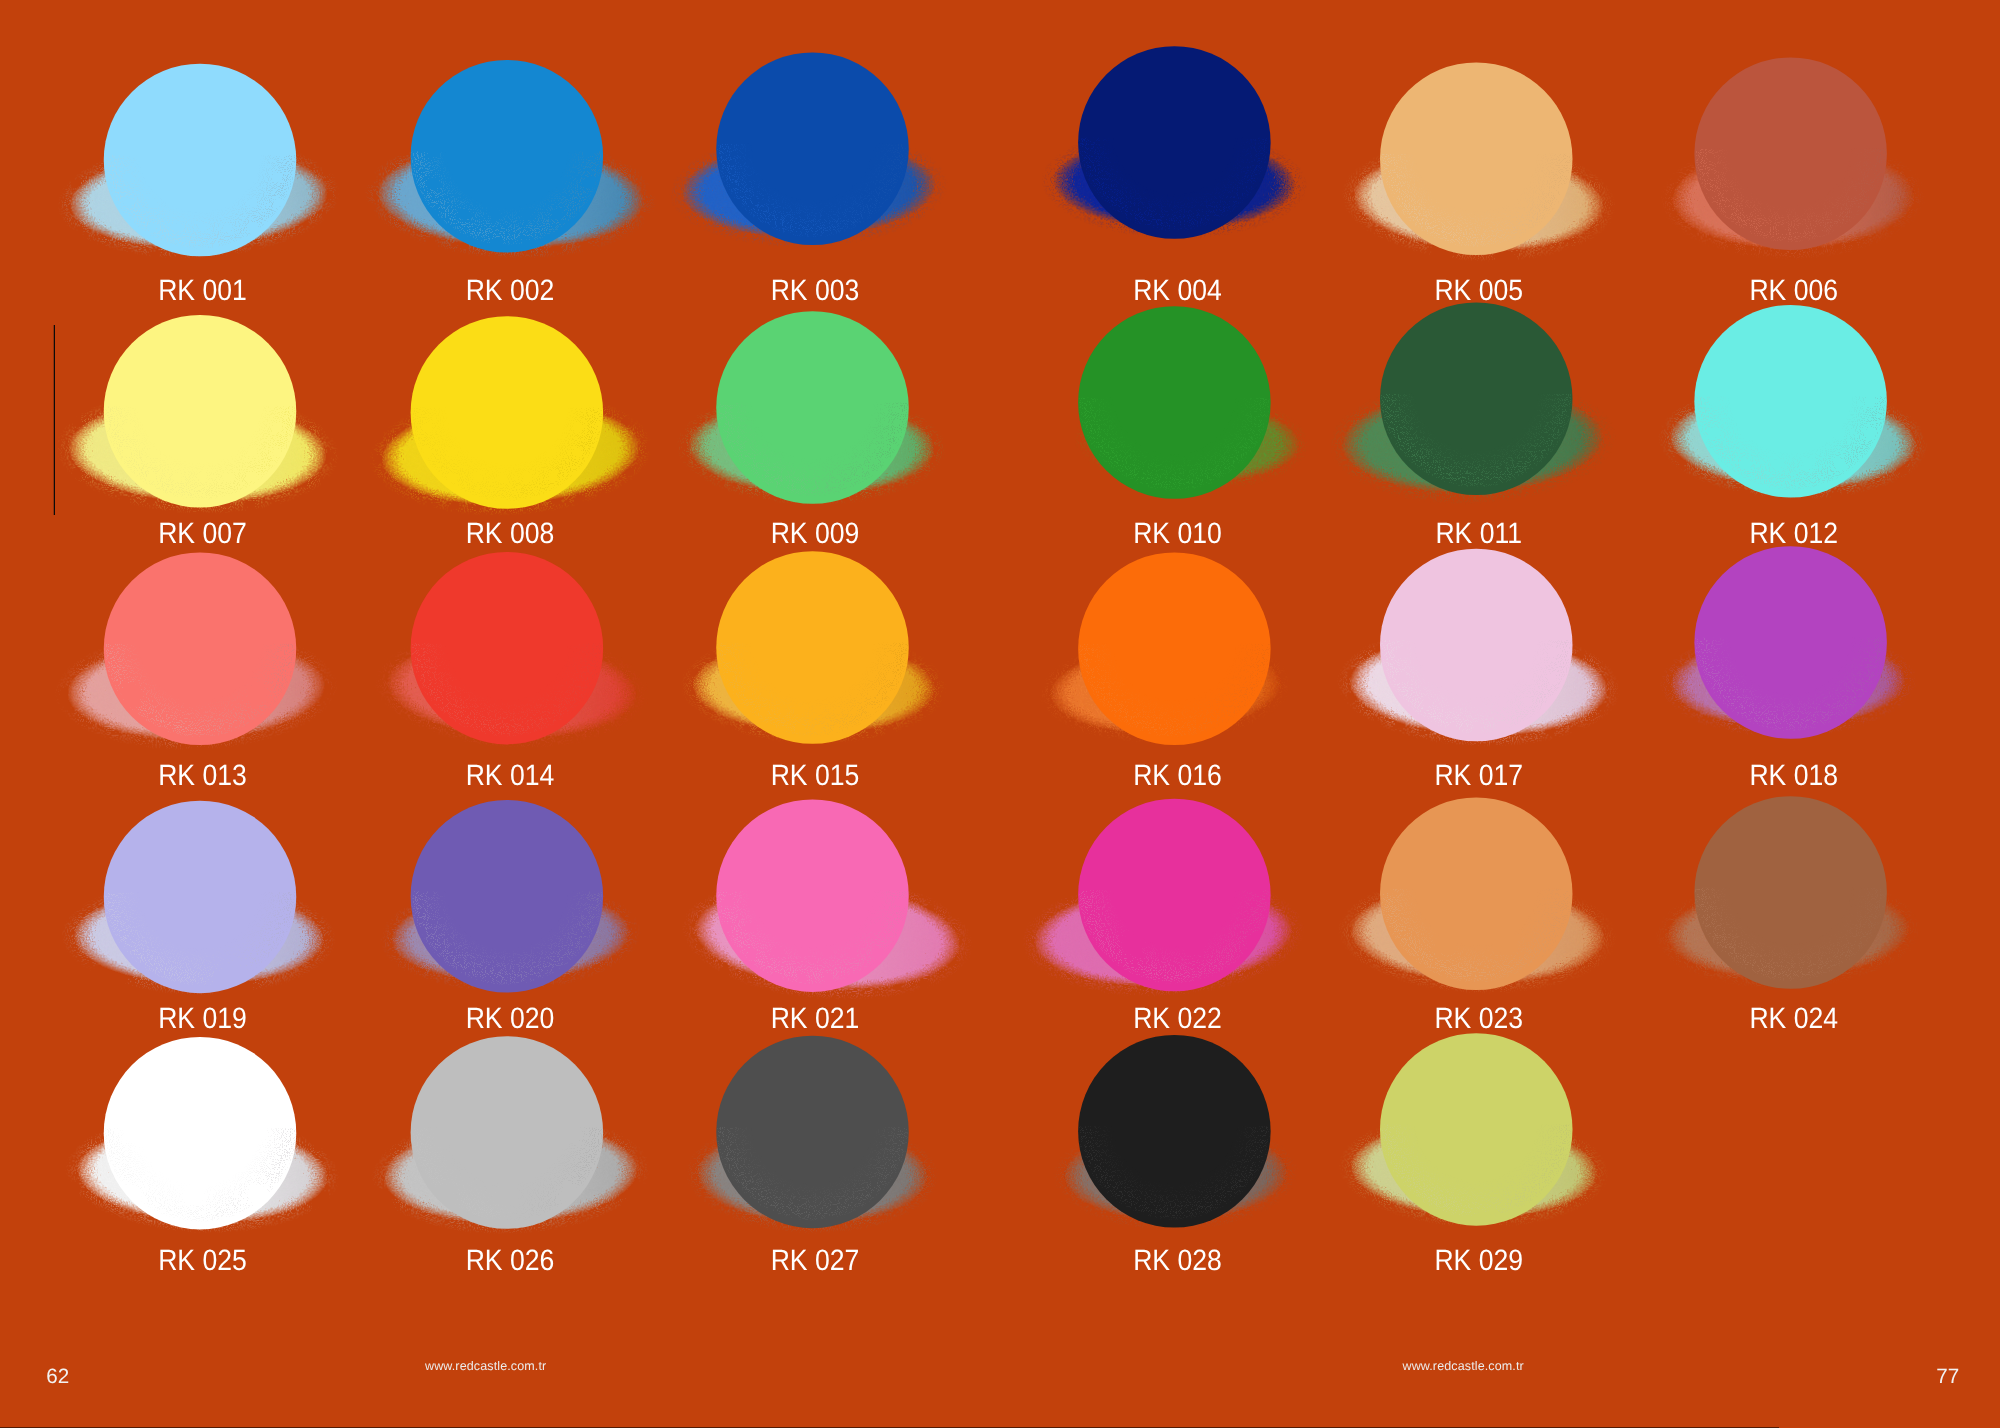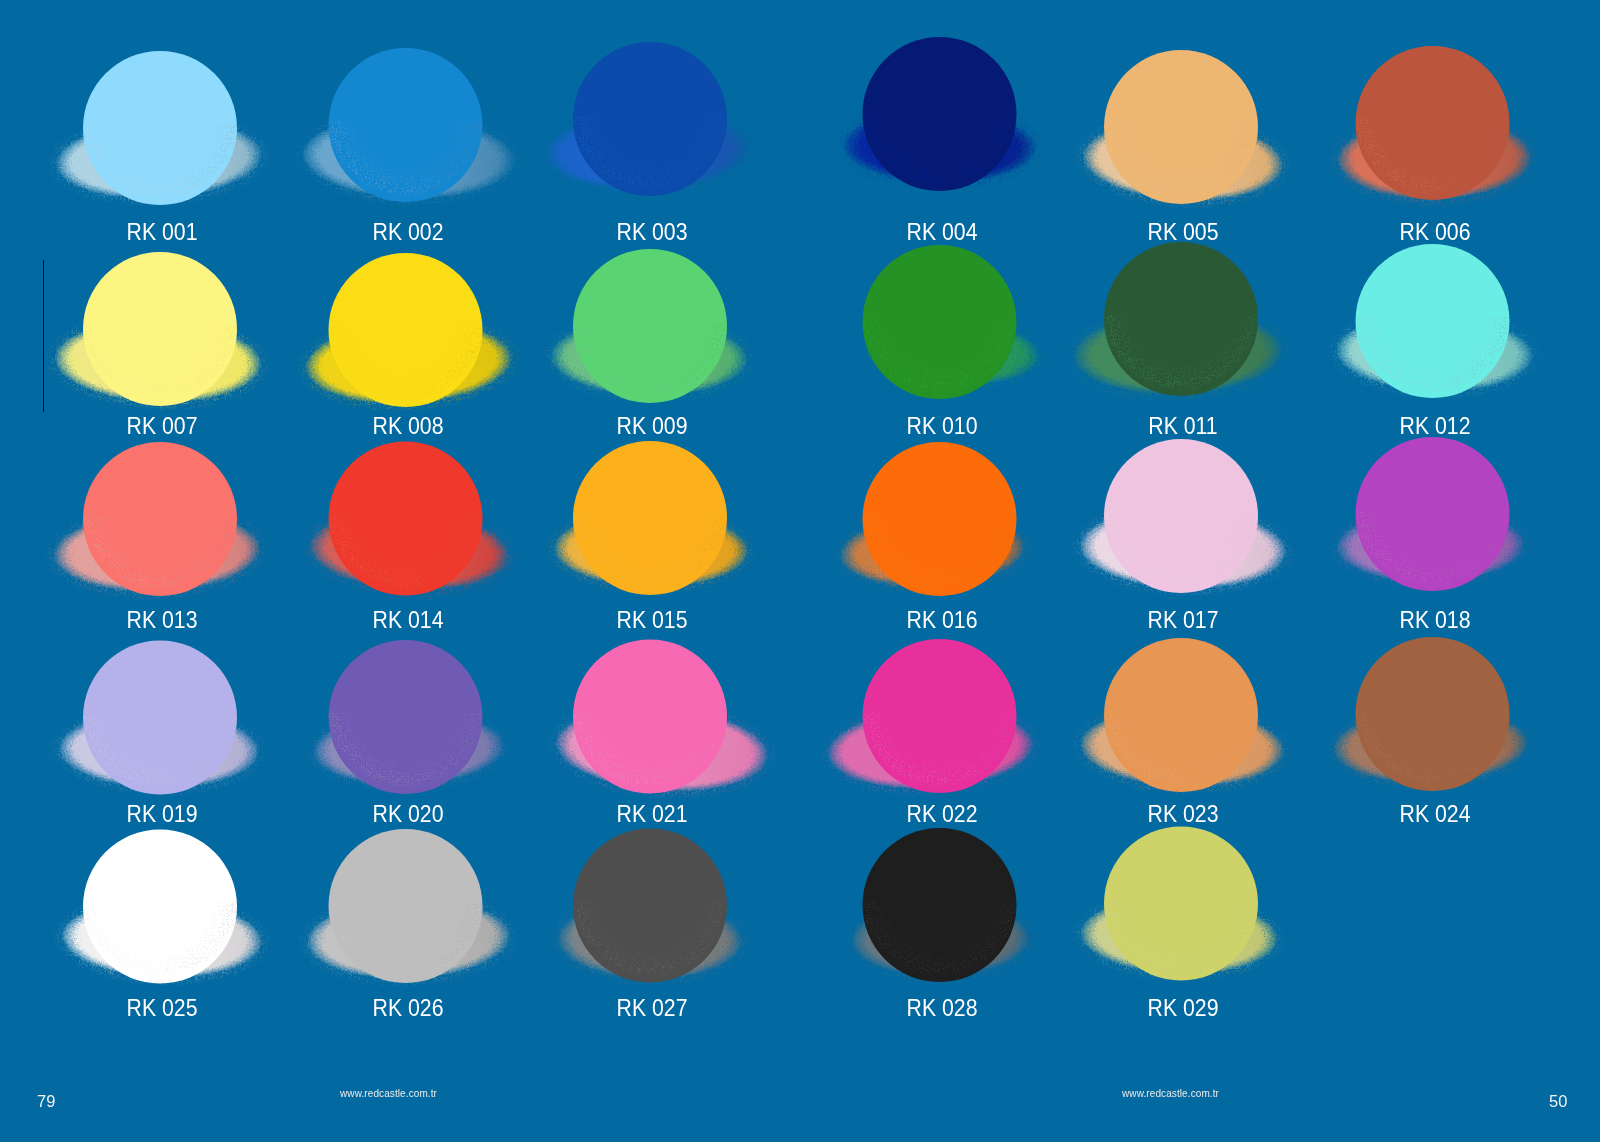--- a/index.html
+++ b/index.html
@@ -1,20 +1,20 @@
 <!DOCTYPE html>
 <html><head>
 <meta charset="utf-8">
 <title>RK Colour Chart</title>
 <style>
   html,body{margin:0;padding:0;background:#000;}
   body{width:1600px;height:1142px;overflow:hidden;
        font-family:"Liberation Sans","DejaVu Sans",sans-serif;
        -webkit-font-smoothing:antialiased;}
-  #page{position:relative;width:1600px;height:1142px;background:#0369a1;overflow:hidden;}
+  #page{position:relative;width:1600px;height:1142px;background:#c2410c;overflow:hidden;}
   #artlayer{position:absolute;left:0;top:0;width:1600px;height:1142px;}
   .lbl{position:absolute;color:#ffffff;font-size:23.5px;line-height:23.5px;
        white-space:nowrap;text-align:center;letter-spacing:0px;
        transform:scaleX(0.905);transform-origin:50% 50%;}
   .foot{position:absolute;white-space:nowrap;color:#ececec;
         transform:translateZ(0);backface-visibility:hidden;}
   .site{font-size:10px;letter-spacing:0.1px;}
   .pageno{font-size:16.5px;color:#f2f2f2;}
 </style>
 </head>
@@ -2288,17 +2288,17 @@
       <div class="lbl" style="left: 42px; width: 240px; top: 996.7px;">RK 025</div>
       <div class="lbl" style="left: 287.5px; width: 240px; top: 996.7px;">RK 026</div>
       <div class="lbl" style="left: 532px; width: 240px; top: 996.7px;">RK 027</div>
       <div class="lbl" style="left: 821.5px; width: 240px; top: 996.7px;">RK 028</div>
       <div class="lbl" style="left: 1063px; width: 240px; top: 996.7px;">RK 029</div>
     </div>
   <div id="artifacts">
       <div style="position: absolute; width: 1px; left: 43px; top: 260px; height: 152px; background: rgb(11, 11, 11);"></div>
     </div>
 
-  <div class="foot pageno" id="pnL" style="left:37px;top:1091.5px;">79</div>
+  <div class="foot pageno" id="pnL" style="left:37px;top:1091.5px;">62</div>
   <div class="foot site" id="siteL" style="left:340px;top:1088px;">www.redcastle.com.tr</div>
   <div class="foot site" id="siteR" style="left:1122px;top:1088px;">www.redcastle.com.tr</div>
-  <div class="foot pageno" id="pnR" style="left:1549px;top:1091.5px;">50</div>
+  <div class="foot pageno" id="pnR" style="left:1549px;top:1091.5px;">77</div>
 </div>
 
 </body></html>

